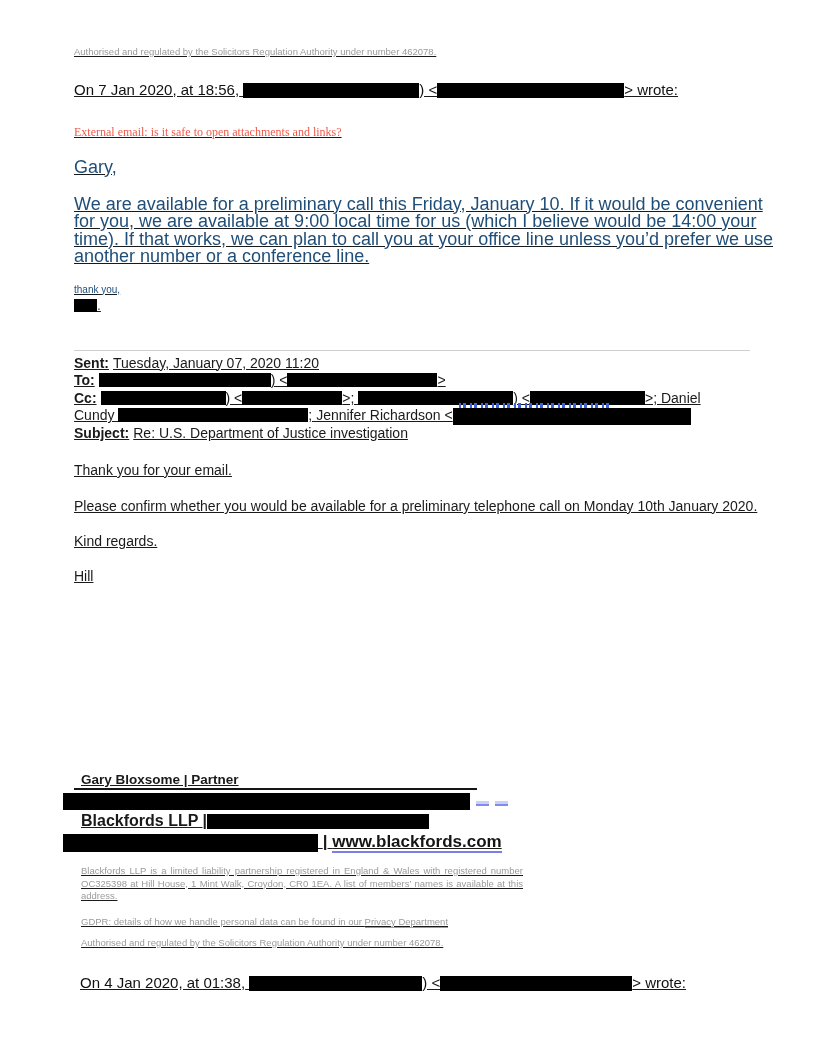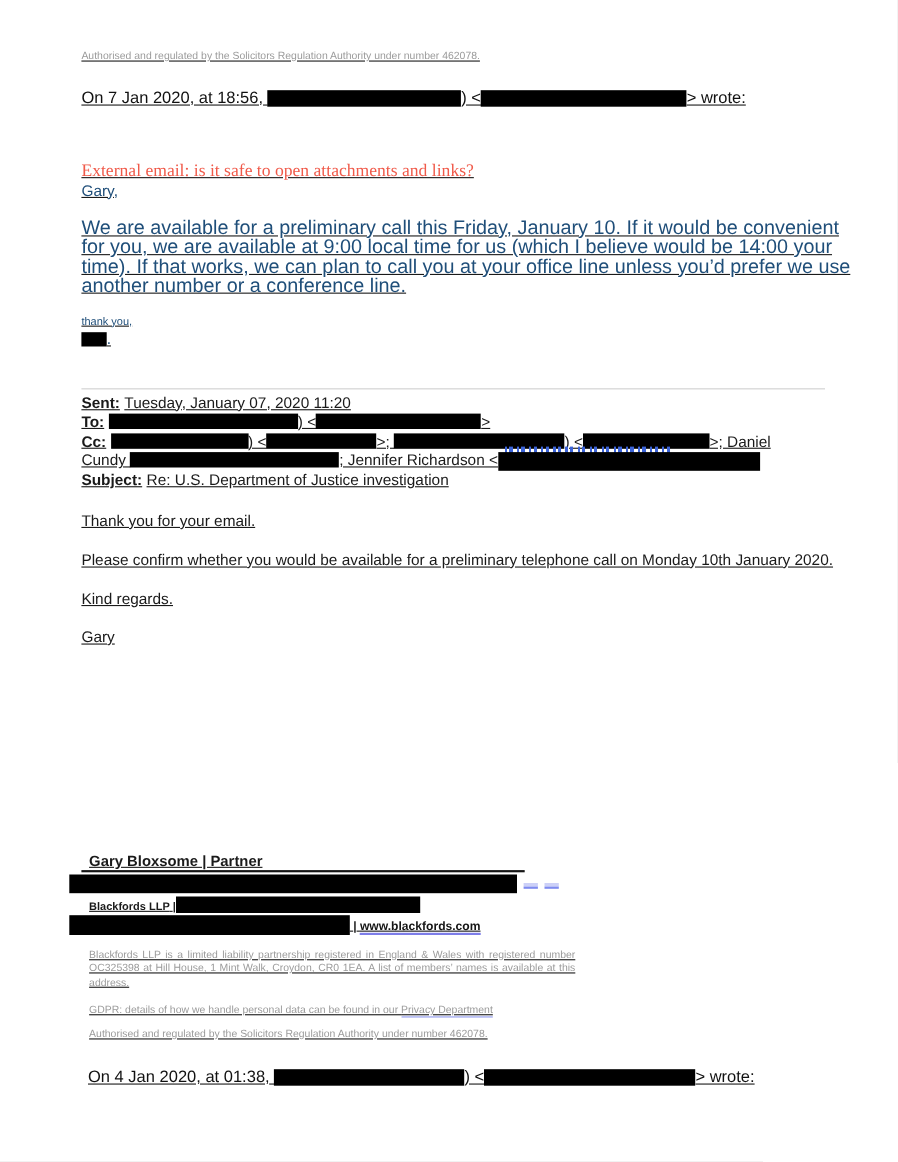--- a/index.html
+++ b/index.html
@@ -8,46 +8,46 @@
     position:relative;overflow:hidden;
     font-family:"Liberation Sans","DejaVu Sans",sans-serif;
     color:#1a1a1a;
     text-decoration:underline;
   }
   .content{padding:0 38px 0 74px;}
   .tiny{font-size:9.5px;line-height:12.5px;color:#9b9b9b;}
   .sra-top{margin-top:46px;}
   .quote-line{margin-top:22px;font-size:15px;line-height:17px;color:#111;}
   .quote-bottom{margin-top:24px;padding-left:6px;}
-  .warning{margin-top:50px;font-family:"Liberation Serif","DejaVu Serif",serif;
-    font-size:16px;color:#f05a4a;line-height:16px;}
+  .warning{margin-top:26px;font-family:"Liberation Serif","DejaVu Serif",serif;
+    font-size:12px;color:#f05a4a;line-height:16px;}
   .blue{color:#1f4e79;}
-  .greeting{margin-top:1px;font-size:14px;}
+  .greeting{margin-top:17px;font-size:18px;}
   .para{margin-top:18px;font-size:18px;line-height:17.5px;max-width:700px;}
   .closing{margin-top:18px;font-size:10px;}
   .signoff-line{margin-top:2px;font-size:14px;}
   .divider{margin-top:37px;border-top:1px solid #cfcfcf;width:676px;height:0;}
   .headers{margin-top:4px;font-size:14px;line-height:17.6px;max-width:660px;}
   .lbl{font-weight:bold;margin-right:4px;}
   .redact{display:inline-block;background:#000;height:14px;vertical-align:-2px;}
   .redact.tall{height:15px;vertical-align:-3px;}
   .bodyline{margin-top:19px;font-size:14px;}
   .nowrap{white-space:nowrap;}
   .sig-name{margin-top:188px;width:396px;border-bottom:2px solid #151515;
     font-size:13.5px;font-weight:bold;padding:0 0 1px 7px;color:#1a1a1a;}
   .sig-bar-row{margin-top:2px;margin-left:-11px;white-space:nowrap;}
   .bar{display:inline-block;background:#000;vertical-align:middle;}
   .bar-a{width:407px;height:17px;}
   .bar-b{width:222px;height:15px;vertical-align:-3px;}
   .bar-c{width:255px;height:18px;vertical-align:-5px;}
   .link-dash{display:inline-block;width:13px;height:6px;margin-left:6px;
     border-bottom:2px solid #7e8bef;
     background:linear-gradient(transparent 45%,rgba(142,151,238,.45) 45%);}
-  .firm-row{margin-top:2px;font-size:10px;font-weight:bold;padding-left:7px;}
-  .web-row{margin-top:2px;margin-left:-11px;font-size:11px;font-weight:bold;}
+  .firm-row{margin-top:2px;font-size:16px;font-weight:bold;padding-left:7px;}
+  .web-row{margin-top:2px;margin-left:-11px;font-size:17px;font-weight:bold;}
   .weblink{color:#151515;text-decoration:none;border-bottom:2px solid #7d7de8;
     padding-bottom:0px;}
   .pipe{font-weight:bold;}
   .registration{margin-top:13px;width:442px;text-align:justify;padding-left:7px;}
   .gdpr{margin-top:13px;padding-left:7px;}
   .privacy-link{color:#9b9b9b;text-decoration:none;border-bottom:1px solid #8e97ee;}
   .sra-bottom{margin-top:9px;padding-left:7px;}
   .redact-wrap{position:relative;display:inline-block;}
   .link-peek{position:absolute;top:-4px;left:6px;width:152px;height:6px;
     background:repeating-linear-gradient(90deg,#3c64d8 0 2px,transparent 2px 4px,
@@ -80,21 +80,21 @@
     <div class="headers">
       <div><span class="lbl">Sent:</span><span>Tuesday, January 07, 2020 11:20</span></div>
       <div><span class="lbl">To:</span><span class="redact" style="width:172px"></span><span>) &lt;</span><span class="redact" style="width:150px"></span><span>&gt;</span></div>
       <div><span class="lbl">Cc:</span><span class="redact" style="width:125px"></span><span>) &lt;</span><span class="redact" style="width:100px"></span><span>&gt;; </span><span class="redact" style="width:155px"></span><span>) &lt;</span><span class="redact" style="width:115px"></span><span>&gt;; Daniel Cundy </span><span class="redact" style="width:190px"></span><span>; Jennifer Richardson &lt;</span><span class="redact-wrap"><span class="link-peek"></span><span class="peek-box"></span></span></div>
       <div><span class="lbl">Subject:</span><span>Re: U.S. Department of Justice investigation</span></div>
     </div>
 
     <div class="bodyline">Thank you for your email.</div>
     <div class="bodyline nowrap" style="margin-top:20px">Please confirm whether you would be available for a preliminary telephone call on Monday 10th January 2020.</div>
     <div class="bodyline">Kind regards.</div>
-    <div class="bodyline">Gary</div>
+    <div class="bodyline">Hill</div>
 
     <div class="sig-name">Gary Bloxsome | Partner</div>
 
     <div class="sig-bar-row"><span class="bar bar-a"></span><span class="link-dash"></span><span class="link-dash"></span></div>
 
     <div class="firm-row"><span>Blackfords LLP</span> <span class="pipe">|</span><span class="redact bar-b"></span></div>
 
     <div class="web-row"><span class="bar bar-c"></span> <span class="pipe">|</span> <a href="#" class="weblink">www.blackfords.com</a></div>
 
     <div class="tiny registration">Blackfords LLP is a limited liability partnership registered in England &amp; Wales with registered number OC325398 at Hill House, 1 Mint Walk, Croydon, CR0 1EA. A list of members’ names is available at this address.</div>

